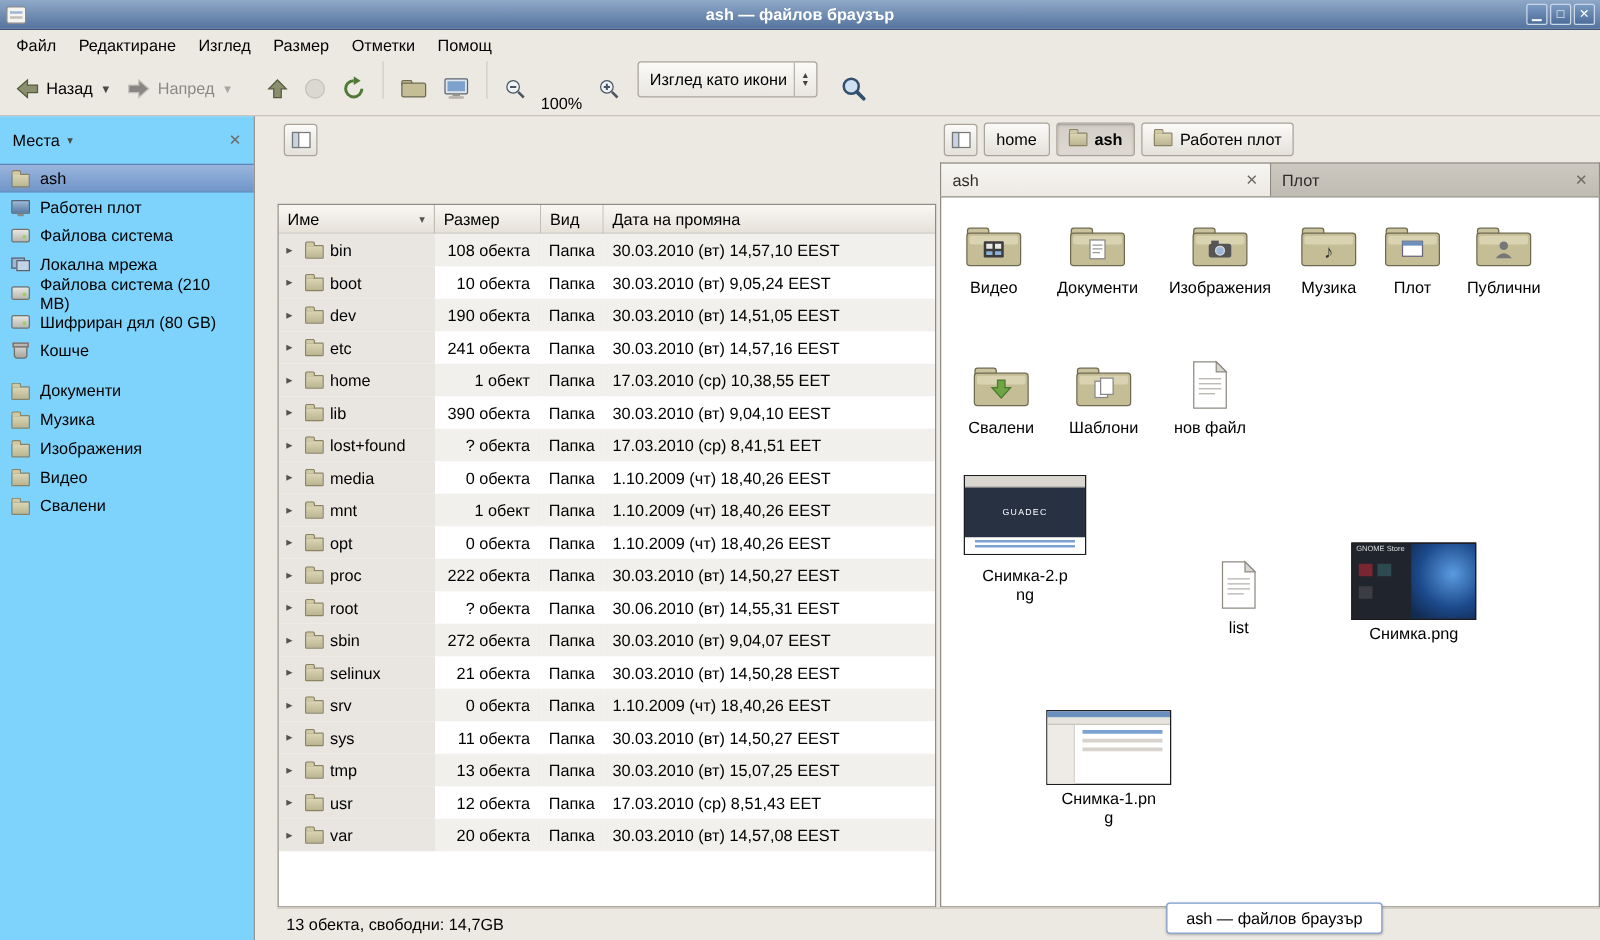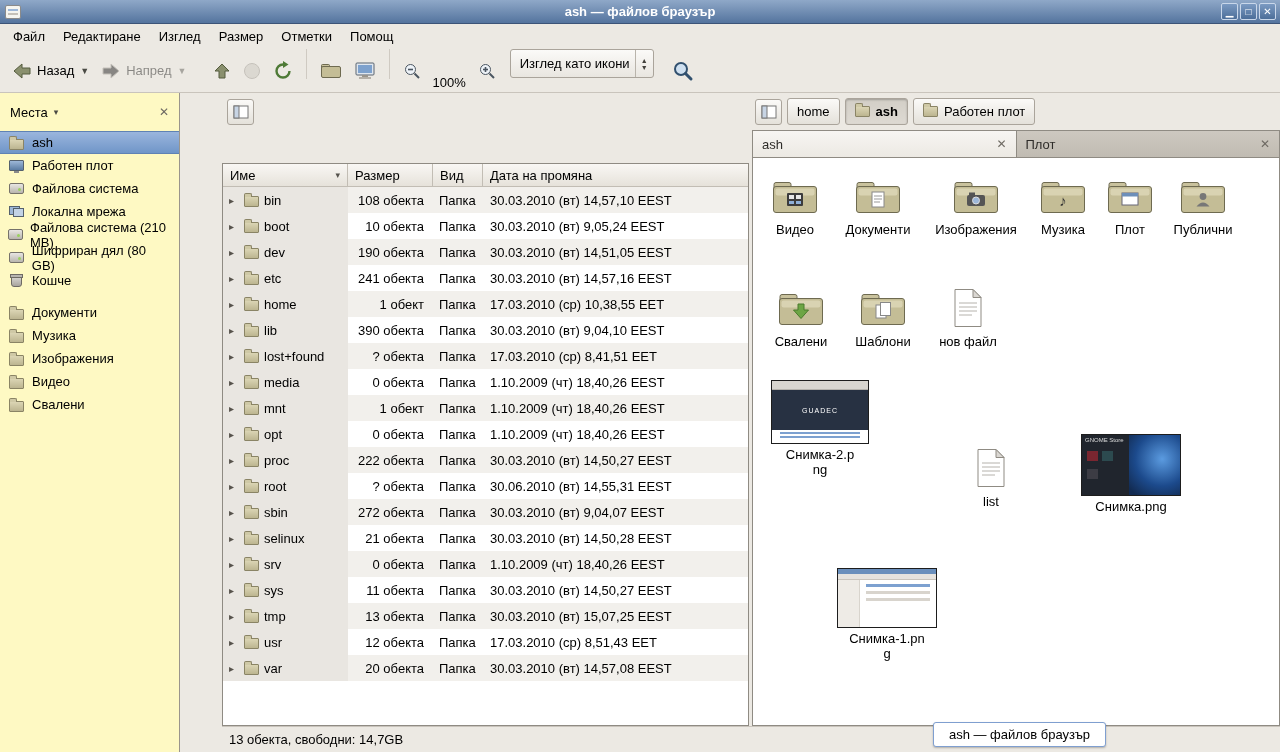--- a/index.html
+++ b/index.html
@@ -31,21 +31,21 @@
   .dis{opacity:.42;}
   .dd{font-size:9px;color:#4a4a44;margin-left:1px;}
   .tsep{width:1px;height:30px;background:#cfcac2;margin:0 7px;}
   .zoomlbl{padding:0 6px;margin-top:26px;}
   .combo{margin-left:8px;width:144px;height:29px;border:1px solid #aaa49b;border-radius:3px;
     background:linear-gradient(#fbfaf8,#e9e6e0);display:flex;align-items:center;padding:0 0 0 9px;}
   .combo .spin{margin-left:auto;border-left:1px solid #b9b4ab;height:100%;width:18px;
     display:flex;flex-direction:column;align-items:center;justify-content:center;font-size:7px;line-height:7px;color:#44423d;}
 
   
-  .sidebar{position:absolute;left:0;top:93px;width:180px;bottom:0;background:#fef9c3;
+  .sidebar{position:absolute;left:0;top:93px;width:204px;bottom:0;background:#7dd3fc;
     border-right:1px solid #9a958c;}
   .side-header{height:38px;display:flex;align-items:center;padding:0 10px;gap:5px;}
   .side-close{margin-left:auto;color:#6e6a63;font-size:12px;}
   .side-item{height:23px;display:flex;align-items:center;gap:7px;padding:0 8px;}
   .side-item.sel{background:linear-gradient(#9ab5dd,#7096c8);border-top:1px solid #5f82b4;border-bottom:1px solid #5f82b4;}
   .side-icn{width:17px;display:flex;justify-content:center;}
   .side-sep{height:9px;}
 
   
   .mf{position:relative;display:inline-block;width:15px;height:11px;margin-top:3px;
@@ -681,21 +681,21 @@
             <div class="t2bar"></div>
             <div class="t2dark">
               <span class="tinytxt">GUADEC</span>
             </div>
             <div class="t2foot">
               <i></i>
               <i></i>
             </div>
           </div>
         </div>
-    <div class="ic-label" style="max-width: 74px;">Снимка-2.png</div>
+    <div class="ic-label" style="max-width: 74px; margin-top: 6px;">Снимка-2.png</div>
   </div>
       <div class="ic-item" style="left: 195px; top: 290px; width: 86px;">
     <div class="ic-art"><svg width="32" height="40" viewBox="0 0 32 40">
             <path d="M3 1.5 H21 L29 9.5 V38.5 H3 Z" fill="#fff" stroke="#8f8b83"></path>
             <path d="M21 1.5 V9.5 H29 Z" fill="#dad7d2" stroke="#8f8b83"></path>
             <g stroke="#b5b2ac">
               <line x1="7" y1="15" x2="25" y2="15"></line>
               <line x1="7" y1="19" x2="25" y2="19"></line>
               <line x1="7" y1="23" x2="25" y2="23"></line>
               <line x1="7" y1="27" x2="20" y2="27"></line>

